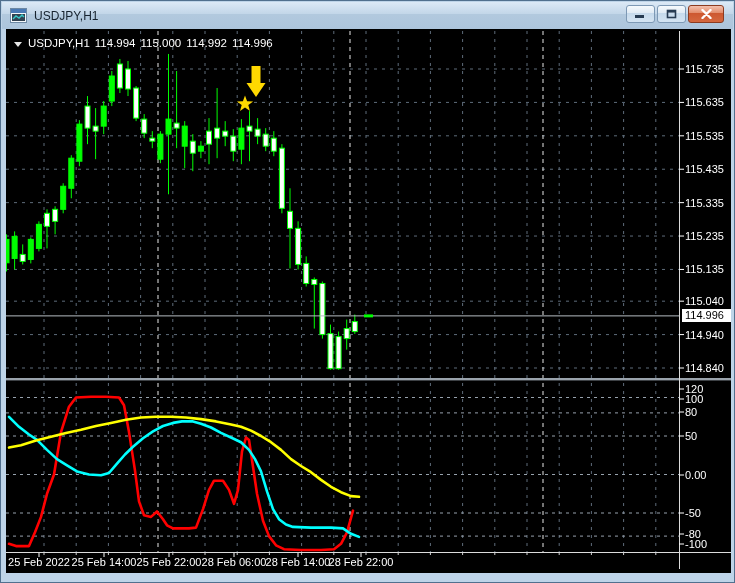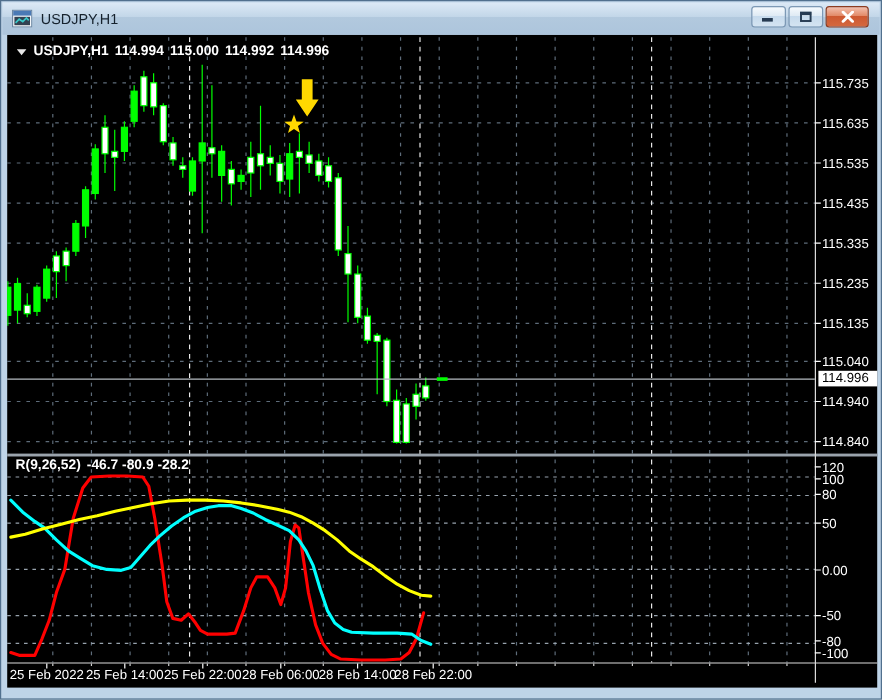--- a/index.html
+++ b/index.html
@@ -7,21 +7,21 @@
   .titlebar{position:absolute;left:1px;top:1px;right:1px;height:27px;
     background:linear-gradient(#dcE9f6,#c2d6e8 45%,#b2c9de 46%,#adc5dc);
     display:flex;align-items:center;z-index:5;}
   .win-icon{width:17px;height:15px;margin-left:8px;display:inline-block;}
   .win-title{margin-left:7px;font-size:12px;color:#16222e;}
   .win-btns{position:absolute;right:9px;top:3px;display:flex;gap:2px;}
   .wbtn{height:18px;border-radius:3px;display:flex;align-items:center;justify-content:center;box-sizing:border-box;cursor:pointer;}
   .wbtn.min,.wbtn.res{width:29px;border:1px solid #7d99b5;background:linear-gradient(#f6fafd,#dfeaf4 45%,#c6daec 46%,#d4e4f2);}
   .wbtn.close{width:36px;border:1px solid #8c3b20;background:linear-gradient(#f3c0ae,#e28a68 45%,#cd5830 46%,#d4683f);}
   .chart-svg{position:absolute;left:0;top:0;z-index:1;}
-  .overlay{position:absolute;z-index:3;color:#fff;font-size:11.5px;white-space:nowrap;font-weight:bold;}
+  .overlay{position:absolute;z-index:3;color:#fff;font-size:11.5px;white-space:nowrap;}
   .caret{display:inline-block;width:0;height:0;border-left:4px solid transparent;border-right:4px solid transparent;border-top:5px solid #e6e6e6;margin-right:6px;}
   .q{margin-right:5px;}
   .price-tag{position:absolute;left:681px;width:46px;height:13px;line-height:13px;background:#ffffff;color:#000;font-size:11px;text-align:left;padding-left:3px;z-index:4;}
   svg text{font-family:"Liberation Sans",sans-serif;font-size:11px;fill:#ffffff;}
 </style>
 </head>
 <body>
 
 <div class="window">
 
@@ -287,19 +287,16 @@
           <path d="M1.5 1 L9.5 9 M9.5 1 L1.5 9" stroke="#ffffff" stroke-width="2.4" stroke-linecap="round"></path>
           </svg>
       </span>
     </span>
   </div>
 
   <div class="overlay" style="left:13px;top:36px;">
     <span class="caret"></span><span class="q">USDJPY,H1</span><span class="q">114.994</span><span class="q">115.000</span><span class="q">114.992</span><span class="q">114.996</span>
   </div>
 
-  <div class="overlay" style="left:12px;top:381px;">
-    <span class="q">R(9,26,52)</span><span>-46.7 -80.9 -28.2</span>
-  </div>
 
   <div class="price-tag" id="price-tag" style="top: 308.385px;">114.996</div>
 
 </div>
 
 </body></html>

